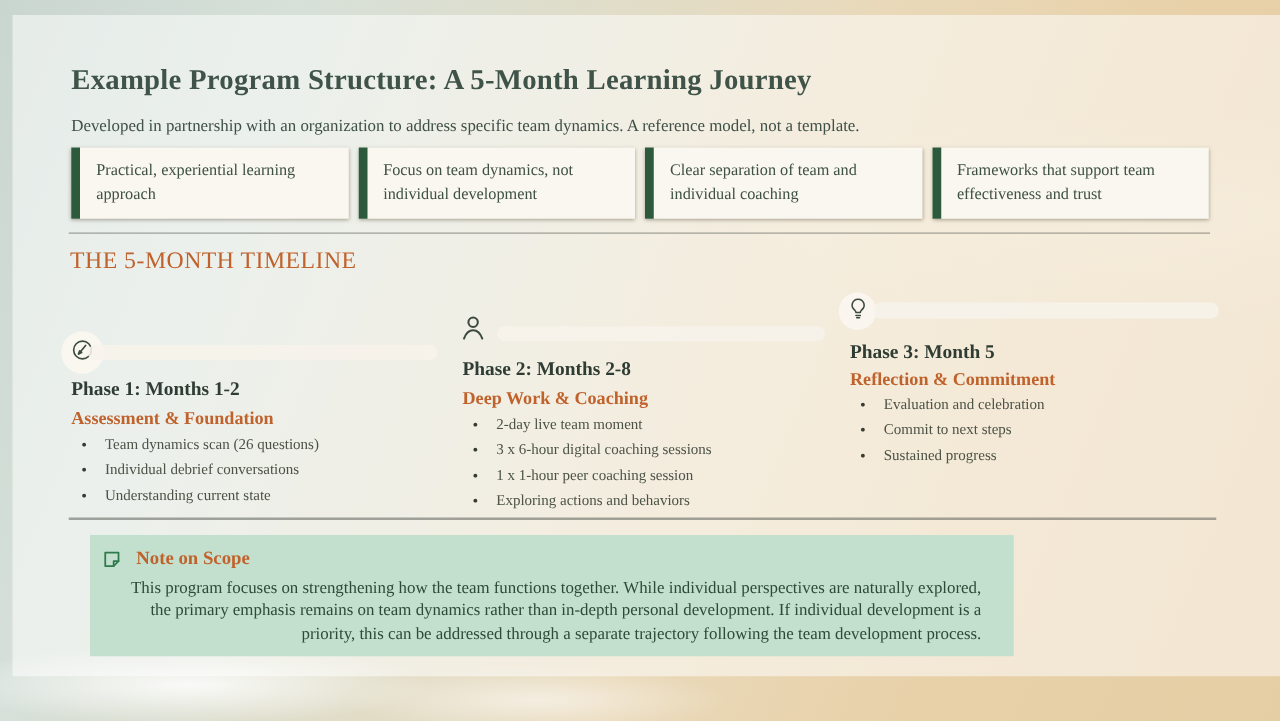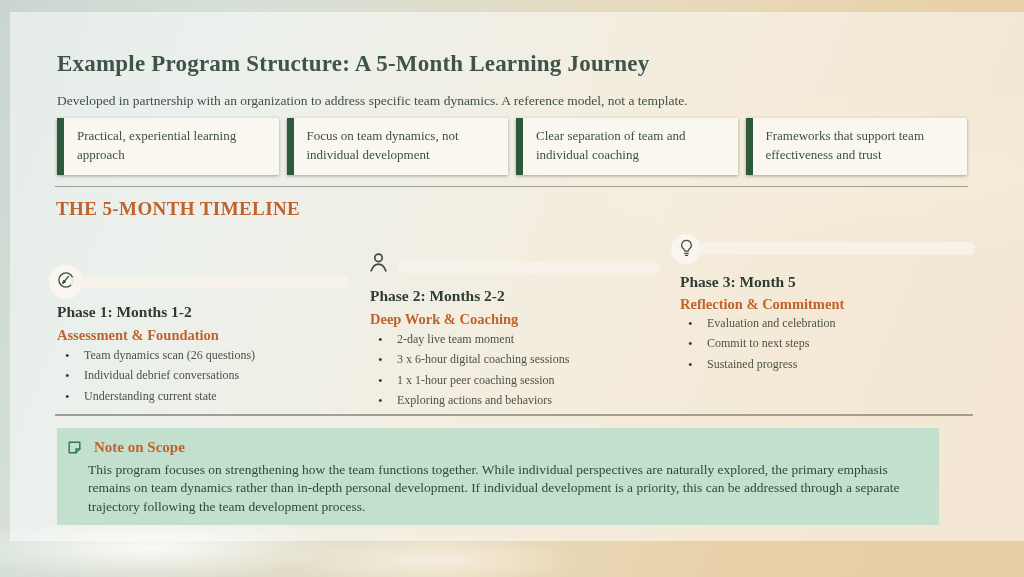--- a/index.html
+++ b/index.html
@@ -56,21 +56,21 @@
   .divider {
     border-top: 1.5px solid rgba(92,97,90,0.55);
     height: 0;
   }
   .divider-1 { left: 55px; top: 186px; width: 913px; }
   .divider-2 { left: 55px; top: 414px; width: 918px; border-top-width: 2px; }
 
   .tl-heading {
     left: 56px; top: 198px;
     font-size: 19px;
-    font-weight: 700;
+    font-weight: 400;
     color: #c0622c;
     letter-spacing: 0.4px;
   }
 
   .tl-icon-circle {
     border-radius: 50%;
     background: rgba(250,247,240,0.95);
     display: flex; align-items: center; justify-content: center;
   }
   .tl-bar {
@@ -102,24 +102,25 @@
   }
   ul.phase-list li::before {
     content: "•";
     position: absolute;
     left: 8px; top: -1px;
     color: #363b33;
     font-size: 13px;
   }
 
   .note-box {
-    left: 57px; top: 428px; width: 882px; height: 97px;
+    left: 72px; top: 428px; width: 739px; height: 97px;
     background: #c2e0cd;
     box-sizing: border-box;
     padding: 11px 26px 12px 9px;
+    text-align: right;
   }
   .note-header {
     display: flex; align-items: center; gap: 11px;
     margin-bottom: 5px;
   }
   .note-title {
     font-size: 15px;
     font-weight: 700;
     color: #c0622c;
   }
@@ -178,21 +179,21 @@
     <li>Understanding current state</li>
   </ul>
 
   <div class="abs" style="left:366px; top:250px;">
     <svg class="stroke-icon" width="25" height="25" viewBox="0 0 24 24">
       <circle cx="12" cy="7.5" r="3.6"></circle>
       <path d="M5 20 c1.6-4.6 4.6-6.4 7-6.4 s5.4 1.8 7 6.4"></path>
     </svg>
   </div>
   <div class="abs tl-bar" style="left:398px; top:261px; width:262px; height:12px;"></div>
-  <div class="abs phase-title" style="left:370px; top:287px;">Phase 2: Months 2-2</div>
+  <div class="abs phase-title" style="left:370px; top:287px;">Phase 2: Months 2-8</div>
   <div class="abs phase-subtitle" style="left:370px; top:311px;">Deep Work &amp; Coaching</div>
   <ul class="abs phase-list" style="left:370px; top:332px;">
     <li>2-day live team moment</li>
     <li>3 x 6-hour digital coaching sessions</li>
     <li>1 x 1-hour peer coaching session</li>
     <li>Exploring actions and behaviors</li>
   </ul>
 
   <div class="abs tl-icon-circle" style="left:671px; top:234px; width:30px; height:30px;">
     <span>

